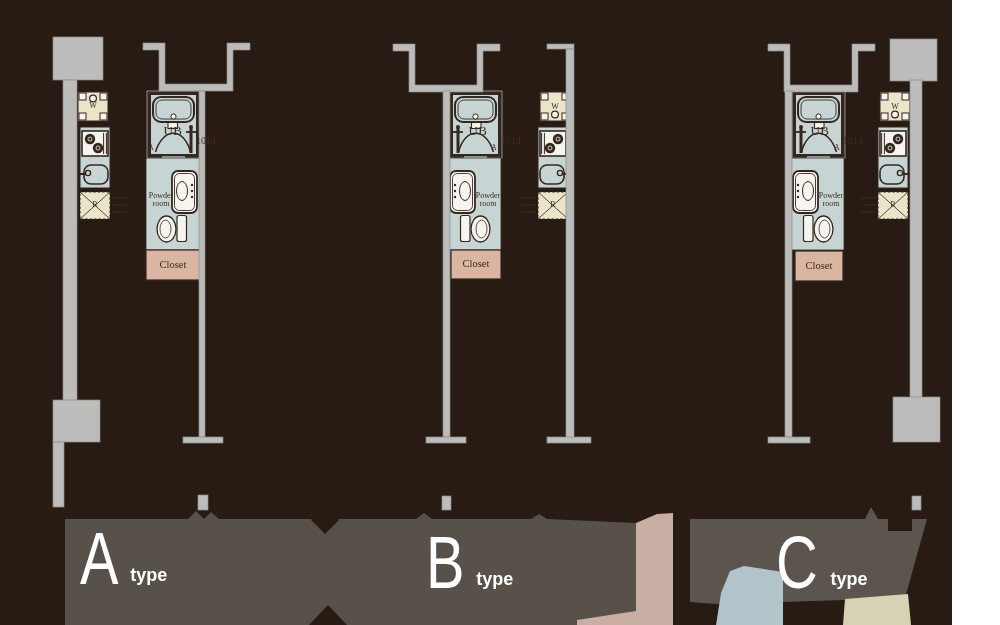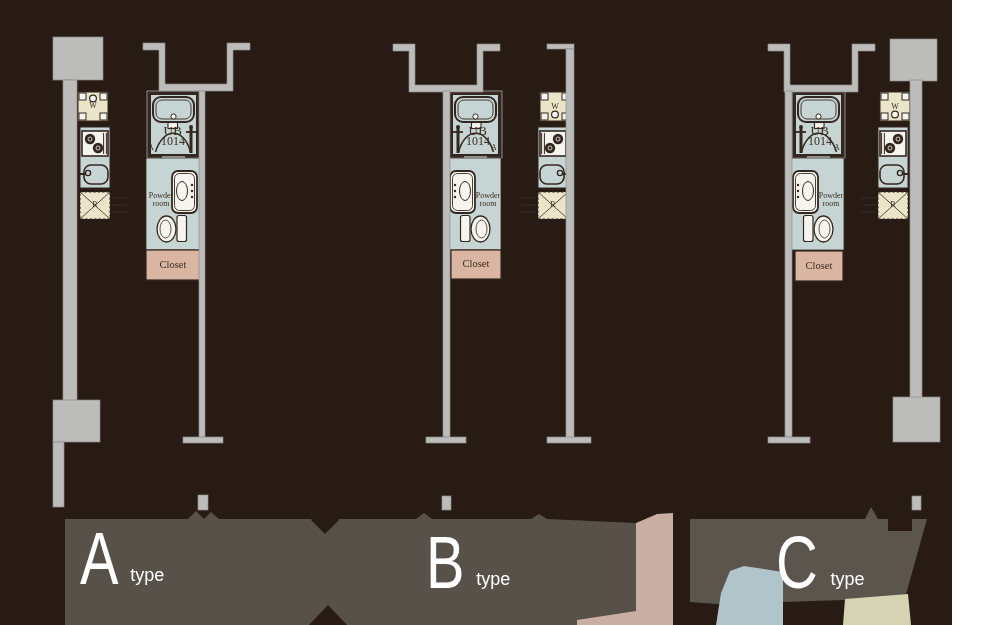--- a/index.html
+++ b/index.html
@@ -9,27 +9,27 @@
     --band-gray:#57514a; --band-gray2:#5b554e;
     --patch-pink:#c9aea3; --patch-blue:#b0c4ca; --patch-beige:#d6d2b4;
     --white-strip:#ffffff; --label-dark:#3b2c20; --type-text:#ffffff;
   }
   html,body{margin:0;padding:0;background:#000;}
   #stage{position:relative;width:1000px;height:625px;background:var(--background);
          overflow:hidden;font-family:"Liberation Serif","DejaVu Serif",serif;}
   #planart{position:absolute;left:0;top:0;}
   .ctr{position:absolute;transform:translate(-50%,-50%);color:var(--label-dark);
        white-space:nowrap;line-height:1;}
-  .fs7{font-size:12px;} .fs8{font-size:8px;} .fs10{font-size:10.5px;}
+  .fs7{font-size:10px;margin-left:33px;} .fs8{font-size:8px;} .fs10{font-size:10.5px;}
   .fs11{font-size:13px;letter-spacing:.5px;}
   .type-row{position:absolute;display:flex;align-items:flex-end;color:var(--type-text);
             font-family:"Liberation Sans","DejaVu Sans",sans-serif;}
   .type-big{font-size:74px;line-height:55px;font-weight:300;display:inline-block;
             transform:scaleX(.78);transform-origin:0 100%;}
-  .type-small{font-size:18px;line-height:18px;margin:0 0 2px 1px;font-weight:400;}
+  .type-small{font-size:18px;line-height:18px;margin:0 0 2px 1px;font-weight:700;}
 </style>
 </head>
 <body>
 
 <div id="stage">
 
   <svg id="planart" width="1000" height="625" viewBox="0 0 1000 625">
     <defs>
 
       <path id="uchan" d="M143,43 L165,43 L165,84 L227,84 L227,43 L250,43 L250,50 L233,50 L233,91 L159,91 L159,50 L143,50 Z" style="fill:var(--wall);stroke:var(--wall-stroke);stroke-width:.7"></path>

